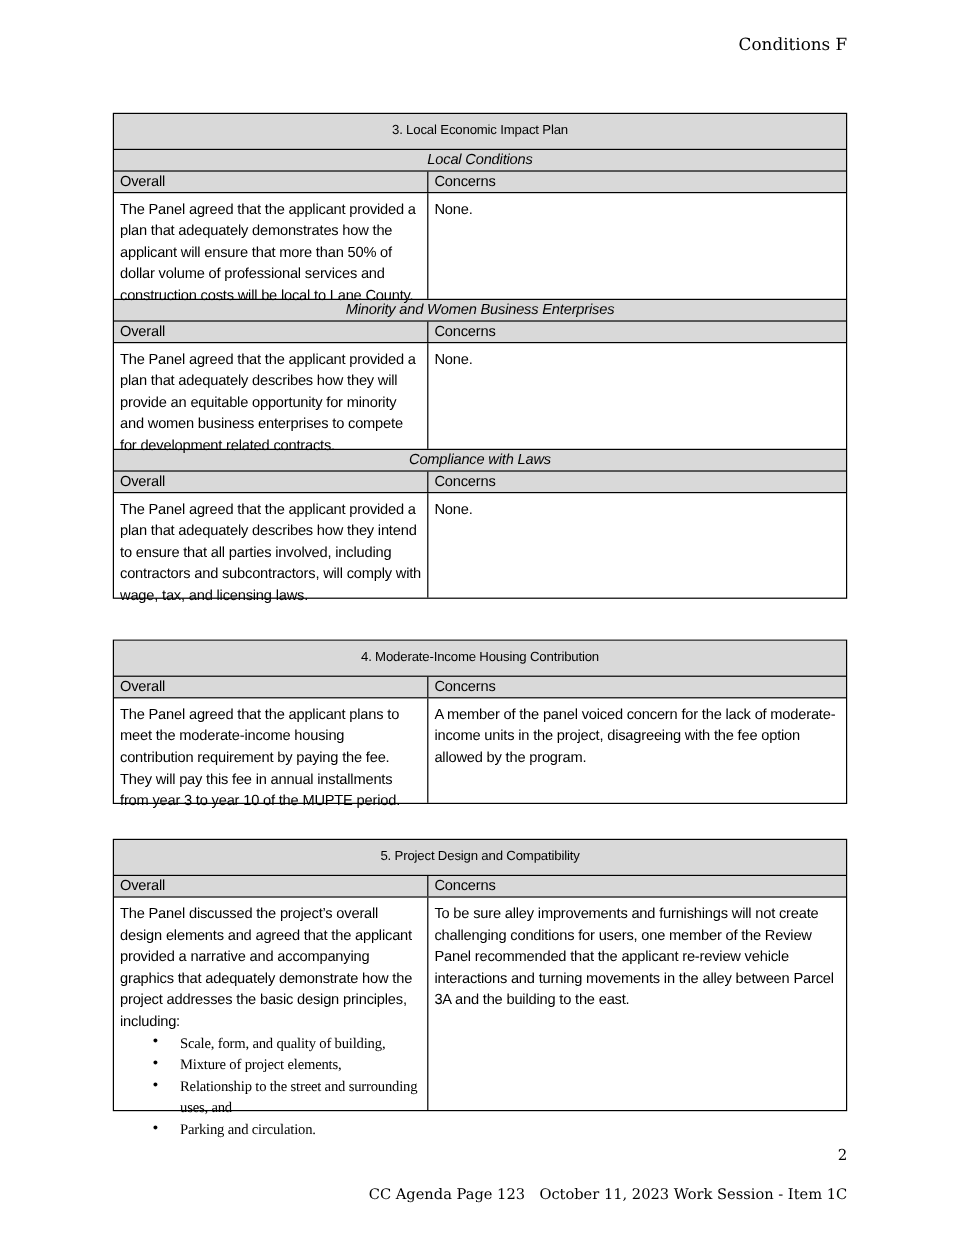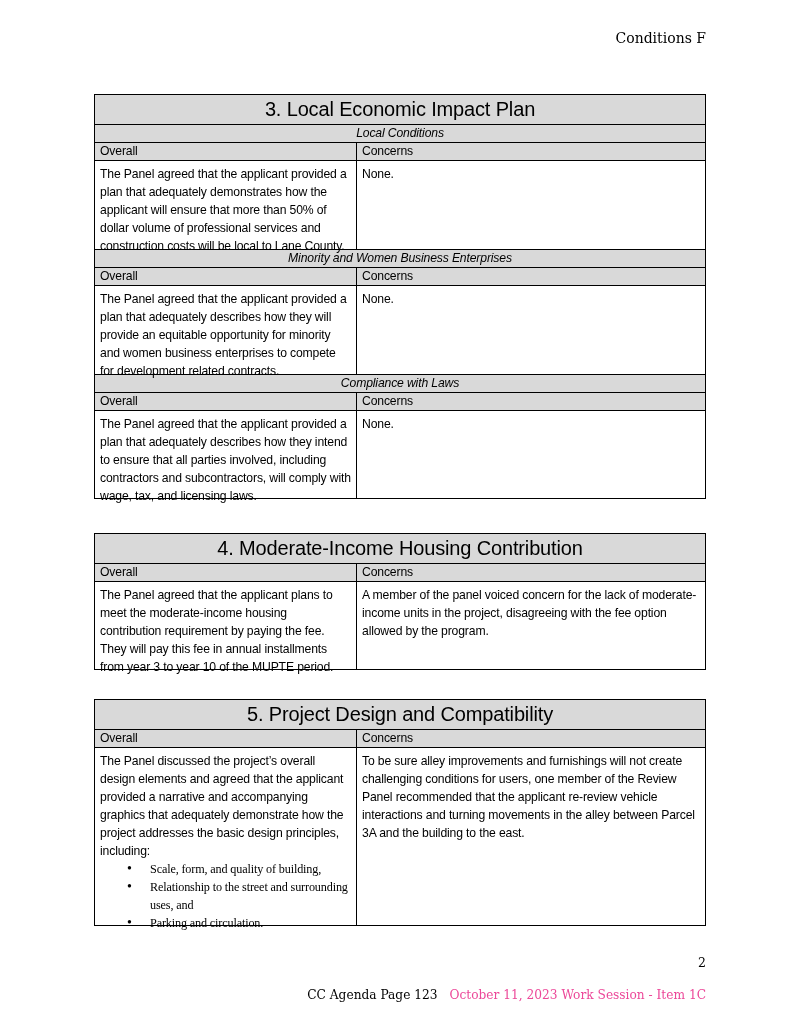--- a/index.html
+++ b/index.html
@@ -2,32 +2,32 @@
 <html><head>
 <meta charset="utf-8">
 <style>
   html, body { margin:0; padding:0; background:#ffffff; }
   body { width:800px; height:1035px; position:relative; overflow:hidden; color:#000; }
   .attach { position:absolute; right:94px; top:30px; font-family:"DejaVu Serif", serif; font-size:14px; }
   .tbl { position:absolute; left:94px; width:612px; border:1px solid #000; box-sizing:border-box;
          font-family:"Liberation Sans", sans-serif; font-size:12.2px; line-height:18px; letter-spacing:-0.15px; }
   .row { display:flex; border-top:1px solid #000; }
   .row:first-child { border-top:none; }
-  .title { background:#d9d9d9; height:29px; line-height:29px; text-align:center; font-size:20px; justify-content:center; }
+  .title { background:#d9d9d9; height:29px; line-height:29px; text-align:center; font-size:11px; justify-content:center; }
   .sub { background:#d9d9d9; text-align:right; font-style:italic; justify-content:center; height:17px; line-height:17px; }
   .hdr { background:#d9d9d9; height:17px; line-height:17px; }
   .c1 { width:262px; box-sizing:border-box; padding:0 5px; border-right:1px solid #000; }
   .c2 { flex:1; padding:0 5px; }
   .body .c1, .body .c2 { padding-top:4px; padding-bottom:0; }
   ul { margin:0; padding:0 0 0 50px; list-style:none;font-family:Liberation Serif, serif; }
   li { position:relative; }
   li::before { content:"•"; position:absolute; left:-23px; font-size:14px; }
   .pagenum { position:absolute; right:94px; top:955px; font-family:"DejaVu Serif", serif; font-size:12.5px; }
   .footer { position:absolute; right:94px; top:988px; font-family:"DejaVu Serif", serif; font-size:12.2px; }
-  .footer .red { color:#ec4899; margin-left:12px; }
+  .footer .red { color:#000000; margin-left:12px; }
 </style>
 </head>
 <body>
 
 <div class="attach">Conditions F</div>
 
 <div class="tbl" style="top:94px;">
   <div class="row title">3. Local Economic Impact Plan</div>
 
   <div class="row sub">Local Conditions</div>
@@ -77,20 +77,21 @@
   <div class="row title">5. Project Design and Compatibility</div>
   <div class="row hdr">
     <div class="c1">Overall</div>
     <div class="c2">Concerns</div>
   </div>
   <div class="row body" style="height:177px;">
     <div class="c1">
       <div>The Panel discussed the project’s overall design elements and agreed that the applicant provided a narrative and accompanying graphics that adequately demonstrate how the project addresses the basic design principles, including:</div>
       <ul>
         <li>Scale, form, and quality of building,</li>
+        <li>Mixture of project elements,</li>
         <li>Relationship to the street and surrounding uses, and</li>
         <li>Parking and circulation.</li>
       </ul>
     </div>
     <div class="c2">To be sure alley improvements and furnishings will not create challenging conditions for users, one member of the Review Panel recommended that the applicant re-review vehicle interactions and turning movements in the alley between Parcel 3A and the building to the east.</div>
   </div>
 </div>
 
 <div class="pagenum">2</div>
 <div class="footer">

